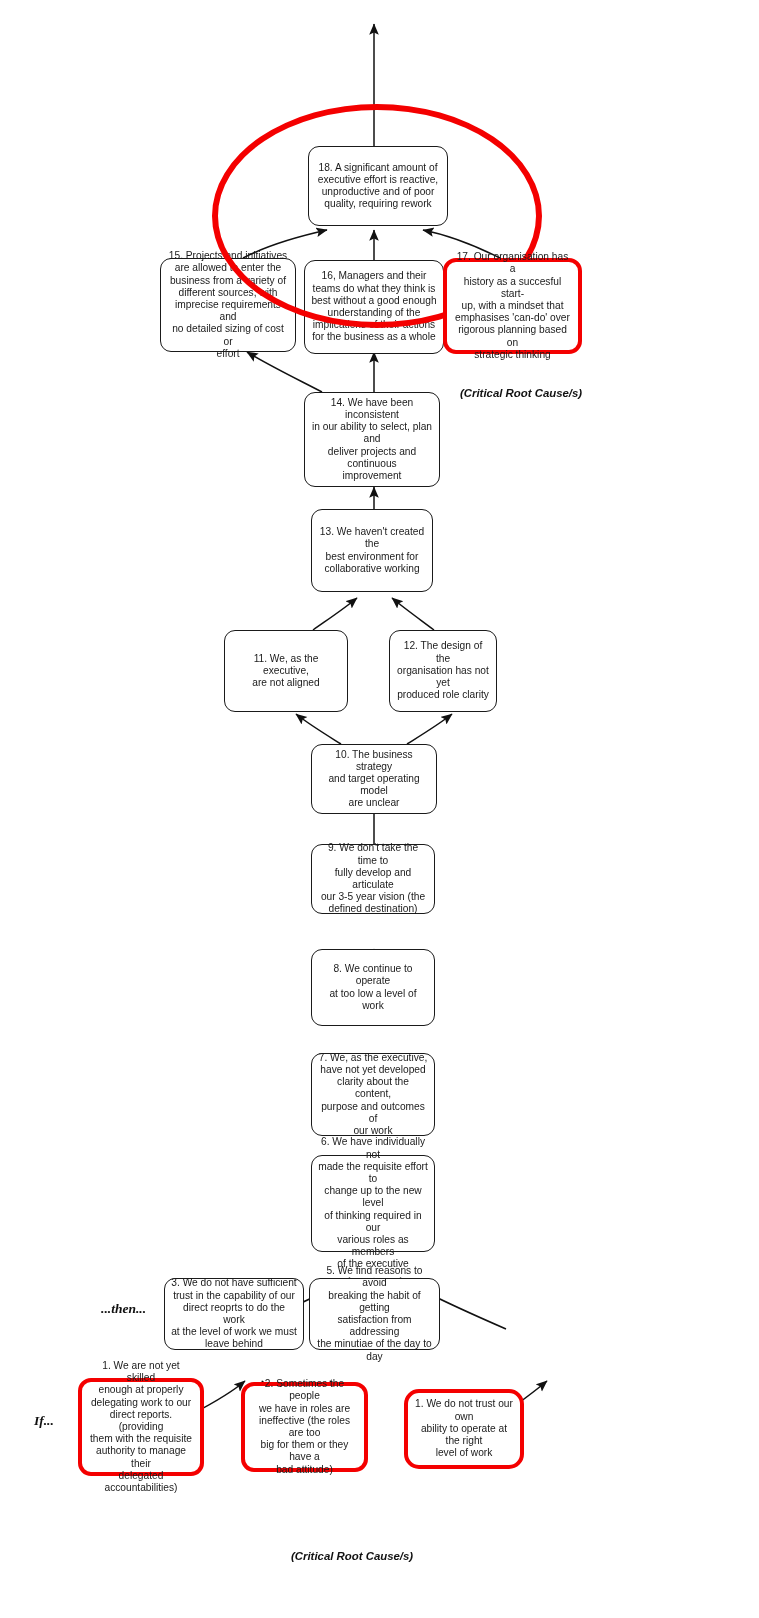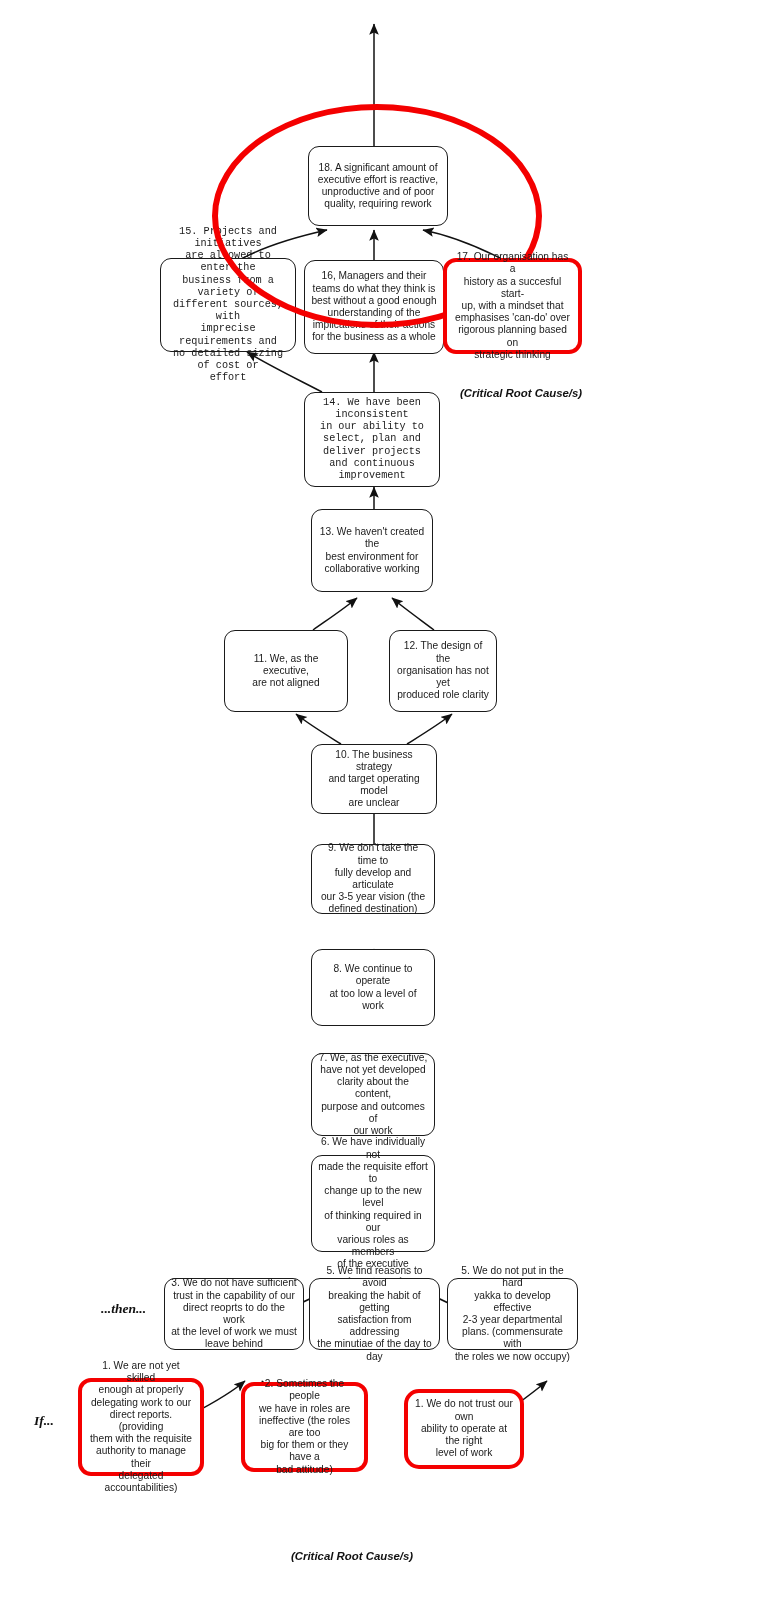--- a/index.html
+++ b/index.html
@@ -136,21 +136,21 @@
 
   <div class="circle-highlight" style="left:212px; top:104px; width:318px; height:212px;"></div>
 
   <div class="node" style="left:308px; top:146px; width:140px; height:80px;">
     <span class="node-text">18. A significant amount of
 executive effort is reactive,
 unproductive and of poor
 quality, requiring rework</span>
   </div>
 
-  <div class="node" style="left:160px; top:258px; width:136px; height:94px;font-family:Liberation Mono, monospace;">
+  <div class="node" style="left:160px; top:258px; width:136px; height:94px;">
     <span class="node-text">15. Projects and initiatives
 are allowed to enter the
 business from a variety of
 different sources, with
 imprecise requirements and
 no detailed sizing of cost or
 effort</span>
   </div>
 
   <div class="node" style="left:304px; top:260px; width:140px; height:94px;">
@@ -164,21 +164,21 @@
 
   <div class="node root-cause" style="left:443px; top:258px; width:139px; height:96px;">
     <span class="node-text">17. Our organisation has a
 history as a succesful start-
 up, with a mindset that
 emphasises  'can-do' over
 rigorous planning based on
 strategic thinking</span>
   </div>
 
-  <div class="node" style="left:304px; top:392px; width:136px; height:95px;font-family:Liberation Mono, monospace;">
+  <div class="node" style="left:304px; top:392px; width:136px; height:95px;">
     <span class="node-text">14. We have been inconsistent
 in our ability to select, plan and
 deliver projects and continuous
 improvement</span>
   </div>
 
   <div class="node" style="left:311px; top:509px; width:122px; height:83px;">
     <span class="node-text">13. We haven't created the
 best environment for
 collaborative working</span>
@@ -239,27 +239,20 @@
   </div>
 
   <div class="node" style="left:309px; top:1278px; width:131px; height:72px;">
     <span class="node-text">5. We find reasons to avoid
 breaking the habit of getting
 satisfaction from addressing
 the minutiae of the day to
 day</span>
   </div>
 
-  <div class="node" style="left:447px; top:1278px; width:131px; height:72px;">
-    <span class="node-text">5. We do not put in the hard
-yakka to develop effective
-2-3 year departmental
-plans. (commensurate with
-the roles we now occupy)</span>
-  </div>
 
   <div class="node root-cause" style="left:78px; top:1378px; width:126px; height:98px;">
     <span class="node-text">1. We are not yet skilled
 enough at properly
 delegating work to our
 direct reports. (providing
 them with the requisite
 authority to manage their
 delegated accountabilities)</span>
   </div>

